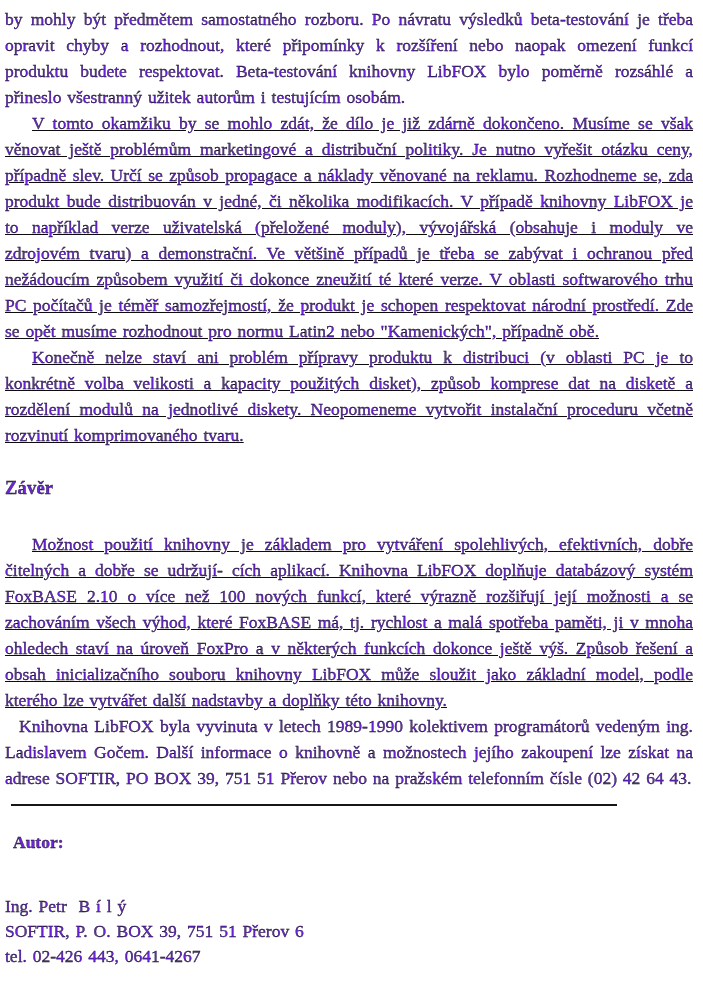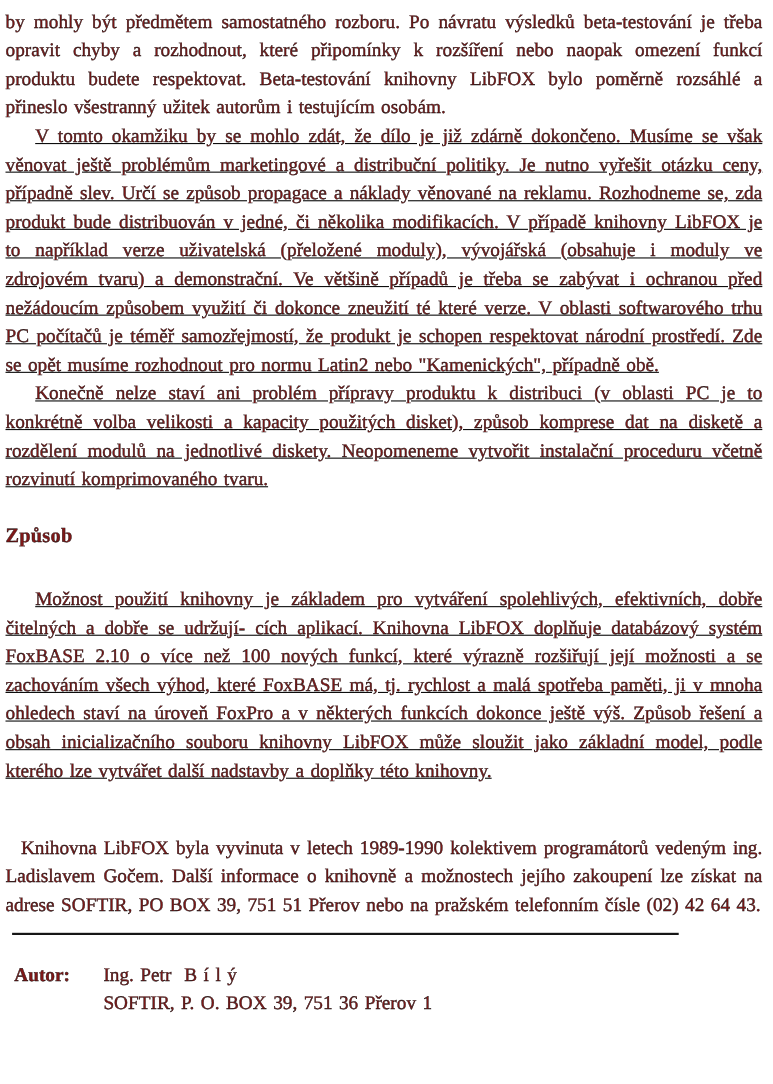--- a/index.html
+++ b/index.html
@@ -13,92 +13,92 @@
     overflow: hidden;
   }
   .page {
     box-sizing: border-box;
     width: 703px;
     height: 985px;
     padding: 6px 10px 0 5px;
     font-family: "Liberation Serif", "DejaVu Serif", serif;
     font-size: 17.5px;
     line-height: 26px;
-    color: #7f1d1d;
+    color: #6d28d9;
     text-align: justify;
     -webkit-text-stroke: 0.35px #121212;
     filter: blur(0.22px) contrast(1.05);
     word-spacing: 1.5px;
   }
   .page p {
     margin: 0;
   }
   p.indent {
     text-indent: 27px;
     text-decoration: underline;
   }
   p.indent-sm {
     text-indent: 14px;
-    margin-top: 44px;
   }
   h2.section-heading {
     font-size: 18.5px;
     font-weight: bold;
     line-height: 26px;
     text-align: left;
     margin: 27px 0 30px 0;
     letter-spacing: 0.2px;
   }
   .divider {
     border: none;
     border-top: 2.6px solid #1b1b1b;
     width: 606px;
     margin: 13px 0 0 6px;
   }
   .author-block {
     display: flex;
     align-items: flex-start;
     margin-top: 24px;
     text-align: left;
+    flex-direction: column;
   }
   .author-label {
     font-weight: bold;
     flex: 0 0 64px;
     margin-left: 8px;
     line-height: 25px;
   }
   .author-lines {
     flex: 1;
   }
   .author-lines div {
     line-height: 25px;
     white-space: pre;
-    margin-left: 17px;
   }
 </style>
 </head>
 <body>
 
 <div class="page">
 
   <p>by mohly být předmětem samostatného rozboru. Po návratu výsledků beta-testování je třeba opravit chyby a rozhodnout, které připomínky k rozšíření nebo naopak omezení funkcí produktu budete respektovat. Beta-testování knihovny LibFOX bylo poměrně rozsáhlé a přineslo všestranný užitek autorům i testujícím osobám.</p>
 
   <p class="indent">V tomto okamžiku by se mohlo zdát, že dílo je již zdárně dokončeno. Musíme se však věnovat ještě problémům marketingové a distribuční politiky. Je nutno vyřešit otázku ceny, případně slev. Určí se způsob propagace a náklady věnované na reklamu. Rozhodneme se, zda produkt bude distribuován v jedné, či několika modifikacích. V případě knihovny LibFOX je to například verze uživatelská (přeložené moduly), vývojářská (obsahuje i moduly ve zdrojovém tvaru) a demonstrační. Ve většině případů je třeba se zabývat i ochranou před nežádoucím způsobem využití či dokonce zneužití té které verze. V oblasti softwarového trhu PC počítačů je téměř samozřejmostí, že produkt je schopen respektovat národní prostředí. Zde se opět musíme rozhodnout pro normu Latin2 nebo "Kamenických", případně obě.</p>
 
   <p class="indent">Konečně nelze staví ani problém přípravy produktu k distribuci (v oblasti PC je to konkrétně volba velikosti a kapacity použitých disket), způsob komprese dat na disketě a rozdělení modulů na jednotlivé diskety. Neopomeneme vytvořit instalační proceduru včetně rozvinutí komprimovaného tvaru.</p>
 
-  <h2 class="section-heading">Způsob</h2>
+  <h2 class="section-heading">Závěr</h2>
 
   <p class="indent">Možnost použití knihovny je základem pro vytváření spolehlivých, efektivních, dobře čitelných a dobře se udržují- cích aplikací. Knihovna LibFOX doplňuje databázový systém FoxBASE 2.10 o více než 100 nových funkcí, které výrazně rozšiřují její možnosti a se zachováním všech výhod, které FoxBASE má, tj. rychlost a malá spotřeba paměti, ji v mnoha ohledech staví na úroveň FoxPro a v některých funkcích dokonce ještě výš. Způsob řešení a obsah inicializačního souboru knihovny LibFOX může sloužit jako základní model, podle kterého lze vytvářet další nadstavby a doplňky této knihovny.</p>
 
   <p class="indent-sm">Knihovna LibFOX byla vyvinuta v letech 1989-1990 kolektivem programátorů vedeným ing. Ladislavem Gočem. Další informace o knihovně a možnostech jejího zakoupení lze získat na adrese SOFTIR, PO BOX 39, 751 51 Přerov nebo na pražském telefonním čísle (02) 42 64 43.</p>
 
   <hr class="divider">
 
   <div class="author-block">
     <div class="author-label">Autor:</div>
     <div class="author-lines">
       <div>Ing. Petr  B í l ý</div>
-      <div>SOFTIR, P. O. BOX 39, 751 36 Přerov 1</div>
+      <div>SOFTIR, P. O. BOX 39, 751 51 Přerov 6</div>
+      <div>tel. 02-426 443, 0641-4267</div>
     </div>
   </div>
 
 </div>
 
 </body></html>

